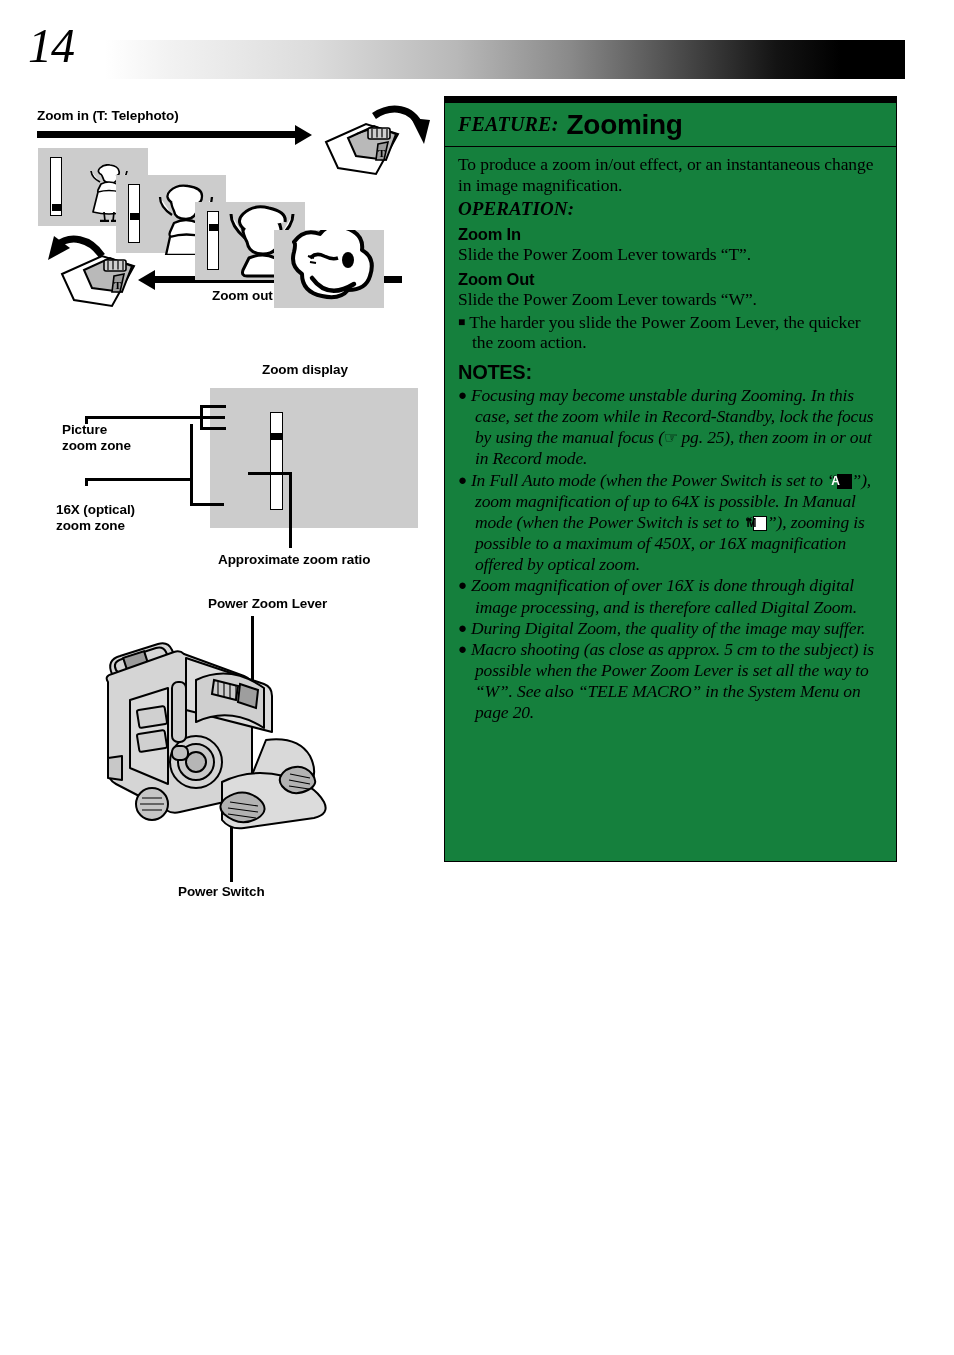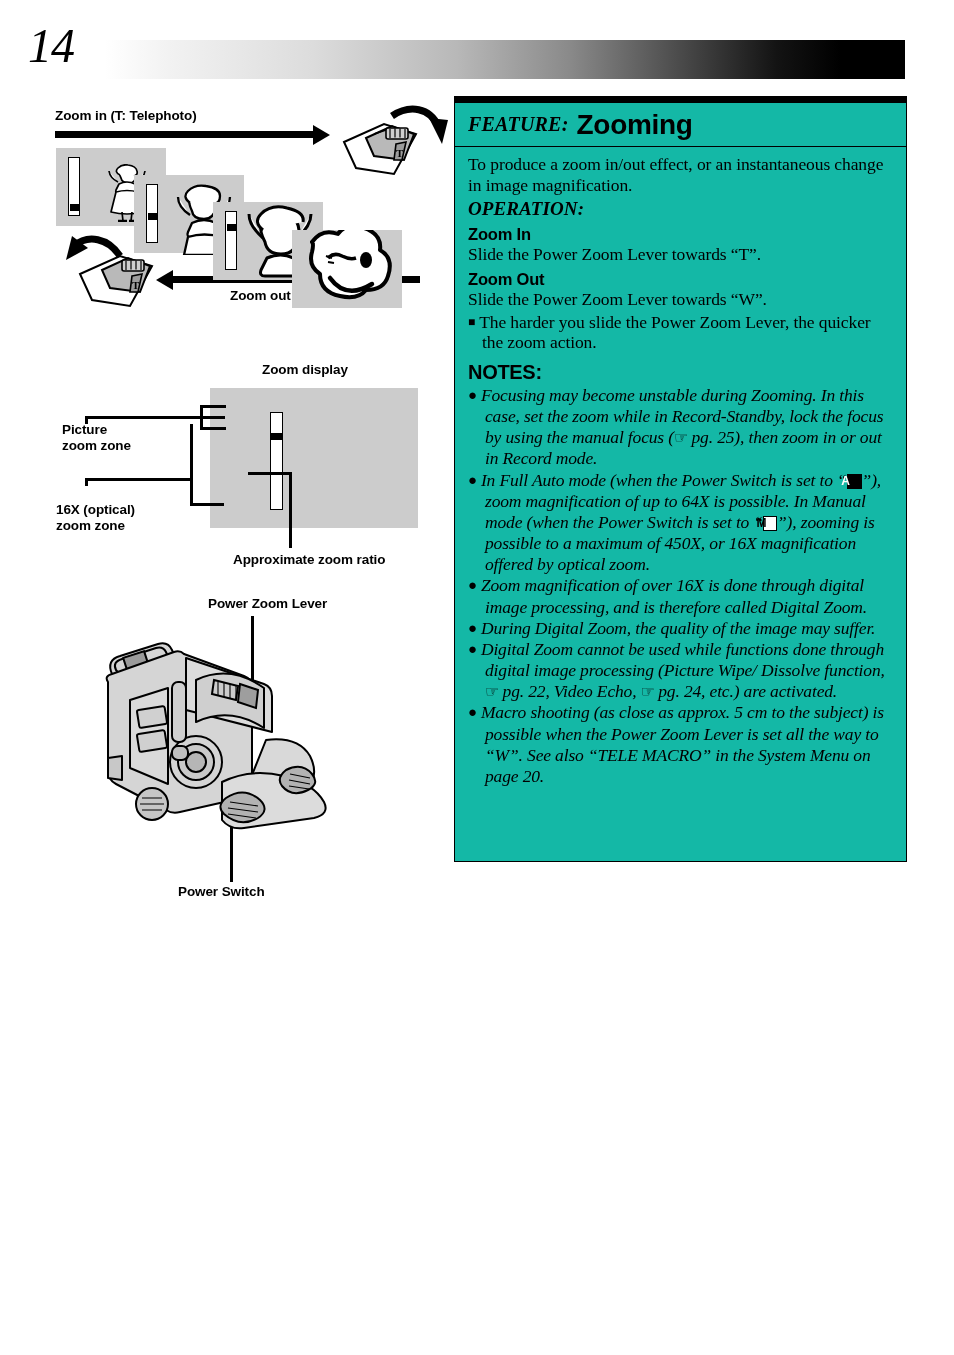--- a/index.html
+++ b/index.html
@@ -34,53 +34,53 @@
     letter-spacing:-0.6px;transform:scaleX(0.93);transform-origin:left bottom;
   }
 
   
   .lbl{
     font-family:"Liberation Sans", sans-serif;font-weight:700;font-size:13.5px;
     color:#000;white-space:nowrap;letter-spacing:-0.1px;
   }
 
   
-  #zoom-seq{position:absolute;left:30px;top:100px;width:410px;height:215px;text-align:center;}
+  #zoom-seq{position:absolute;left:12px;top:100px;width:410px;height:215px;text-align:center;}
   #zoom-in-label{position:absolute;left:25px;top:8px;}
   #zoom-out-label{position:absolute;left:200px;top:188px;}
 
   .arrow-line{position:absolute;height:7px;background:#000;}
   .arrow-head{position:absolute;width:0;height:0;}
   .ah-right{border-top:10px solid transparent;border-bottom:10px solid transparent;border-left:17px solid #000;}
   .ah-left{border-top:10px solid transparent;border-bottom:10px solid transparent;border-right:17px solid #000;}
 
   .frame{position:absolute;background:#cccccc;}
   .zbar{position:absolute;background:#ffffff;border:1.6px solid #000;}
   .zmark{position:absolute;background:#000;}
 
   
   #zoom-display{position:absolute;left:40px;top:348px;width:400px;height:212px;margin-top:12px;}
   #zd-title{position:absolute;left:222px;top:2px;}
   #zd-box{position:absolute;left:170px;top:28px;width:208px;height:140px;background:#cccccc;}
   #zd-bar{position:absolute;left:230px;top:52px;width:11px;height:96px;background:#fff;border:1.6px solid #000;}
   #zd-mark{position:absolute;left:231px;top:73px;width:11px;height:7px;background:#000;}
   #lbl-digital{position:absolute;left:22px;top:62px;line-height:1.22;}
   #lbl-16x{position:absolute;left:16px;top:142px;line-height:1.22;}
-  #lbl-ratio{position:absolute;left:193px;top:192px;}
+  #lbl-ratio{position:absolute;left:178px;top:192px;}
   .leader{position:absolute;background:#000;}
 
   
   #camcorder{position:absolute;left:90px;top:592px;width:330px;height:318px;}
   #lbl-pzl{position:absolute;left:98px;top:4px;padding-left:20px;}
   #lbl-psw{position:absolute;left:88px;top:292px;}
 
   
   #feature-panel{
-    position:absolute;left:454px;top:96px;width:453px;height:766px;
-    border:1.5px solid #000;border-top:7px solid #000;background:#14b8a6;box-sizing:border-box;
+    position:absolute;left:444px;top:96px;width:453px;height:766px;
+    border:1.5px solid #000;border-top:7px solid #000;background:#15803d;box-sizing:border-box;
   }
   #feature-head{
     height:44px;border-bottom:1.5px solid #000;
     display:flex;align-items:center;padding-left:13px;gap:8px;box-sizing:border-box;
   }
   #feature-head .fh-kicker{
     font-family:"Liberation Serif", serif;font-style:italic;font-weight:700;font-size:20px;letter-spacing:0.2px;
   }
   #feature-head .fh-title{
     font-family:"Liberation Sans", sans-serif;font-weight:700;font-size:28px;letter-spacing:-0.3px;
@@ -324,19 +324,18 @@
       <div class="sub-head">Zoom Out</div>
       <p class="body-p">Slide the Power Zoom Lever towards “W”.</p>
       <p class="sq-item"><span class="sq">■</span><span>The harder you slide the Power Zoom Lever, the quicker the zoom action.</span></p>
 
       <div class="notes-head">NOTES:</div>
       <div id="notes-list">
           <p class="note"><span class="dot">●</span><span>Focusing may become unstable during Zooming. In this case, set the zoom while in Record-Standby, lock the focus by using the manual focus (</span><span class="hand">☞</span><span> pg. 25), then zoom in or out in Record mode.</span></p>
           <p class="note"><span class="dot">●</span><span>In Full Auto mode (when the Power Switch is set to “</span><span class="badge-a">A</span><span>”), zoom magnification of up to 64X is possible. In Manual mode (when the Power Switch is set to “</span><span class="badge-m">M</span><span>”), zooming is possible to a maximum of 450X, or 16X magnification offered by optical zoom.</span></p>
           <p class="note"><span class="dot">●</span><span>Zoom magnification of over 16X is done through digital image processing, and is therefore called Digital Zoom.</span></p>
           <p class="note"><span class="dot">●</span><span>During Digital Zoom, the quality of the image may suffer.</span></p>
-          <p class="note"><span class="dot">●</span><span>Digital Zoom cannot be used while functions done through digital image processing (Picture Wipe/ Dissolve function, </span><span class="hand">☞</span><span> pg. 22, Video Echo, </span><span class="hand">☞</span><span> pg. 24, etc.) are activated.</span></p>
           <p class="note"><span class="dot">●</span><span>Macro shooting (as close as approx. 5 cm to the subject) is possible when the Power Zoom Lever is set all the way to “W”. See also “TELE MACRO” in the System Menu on page 20.</span></p>
         </div>
     </div>
   </div>
 
 </div>
 
 </body></html>

